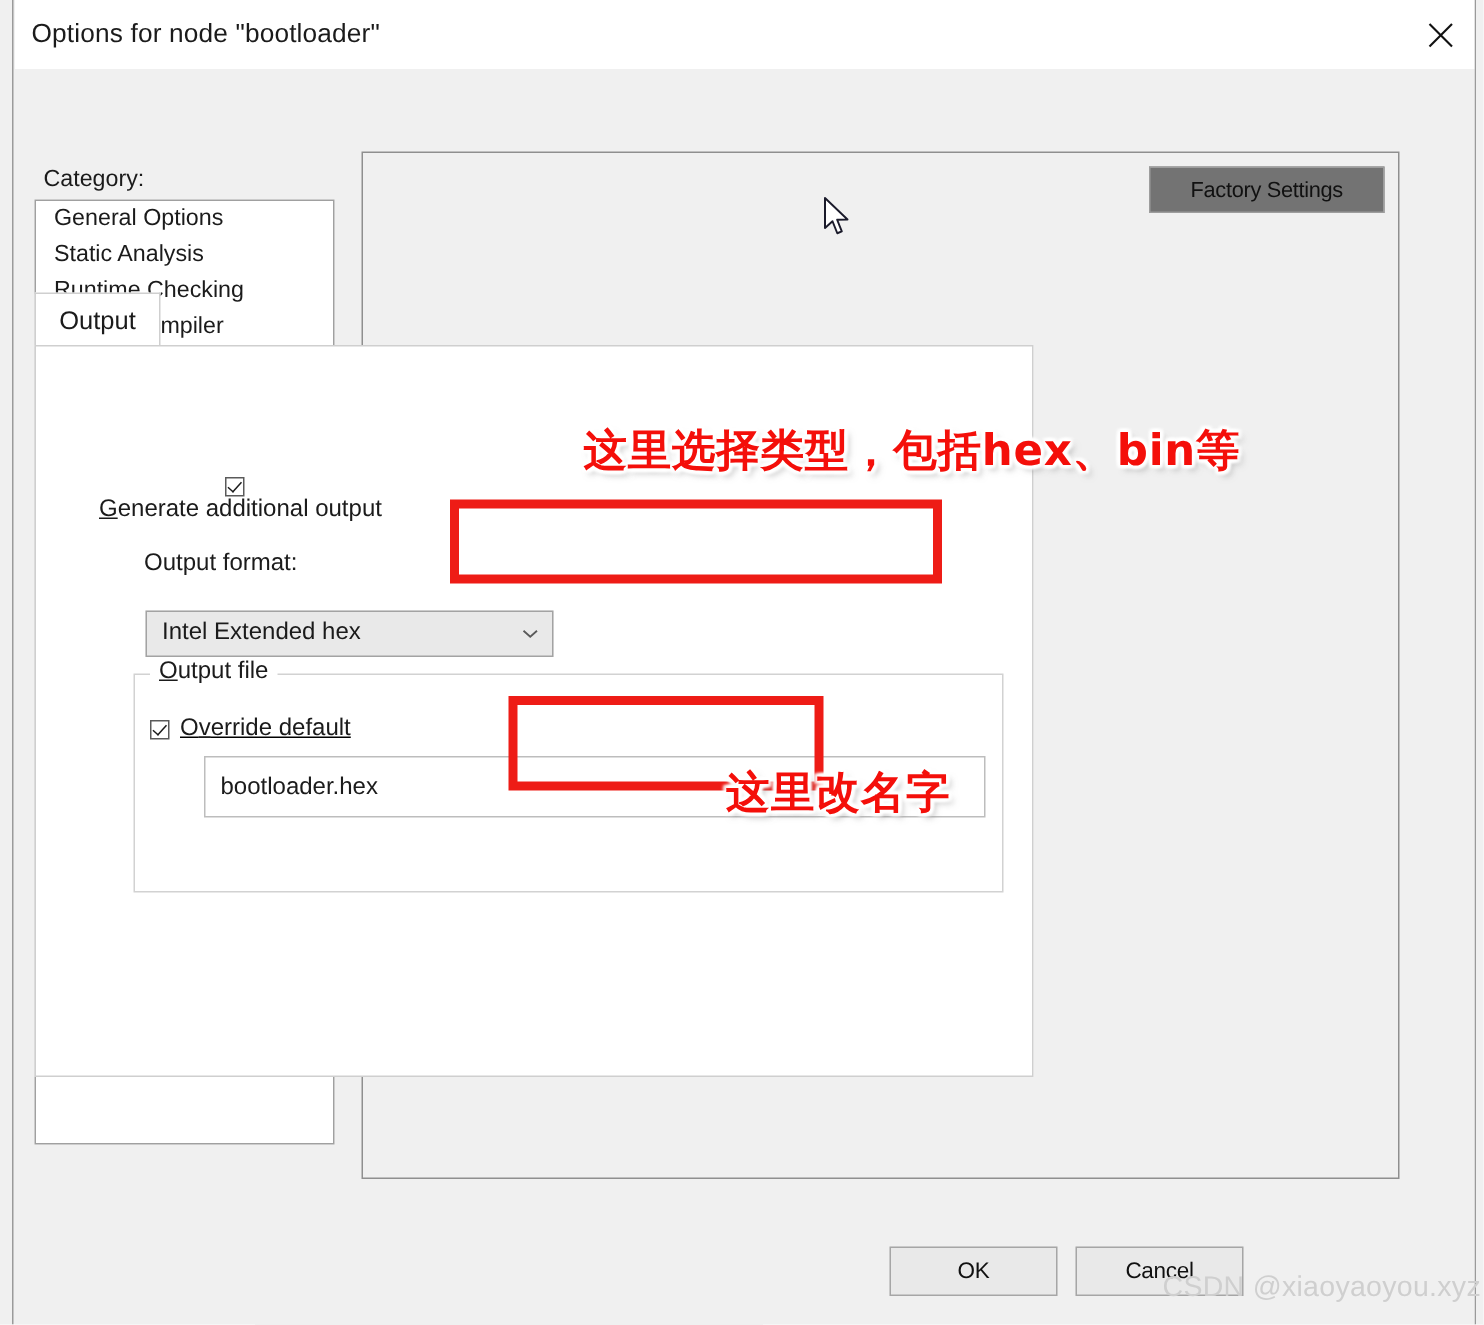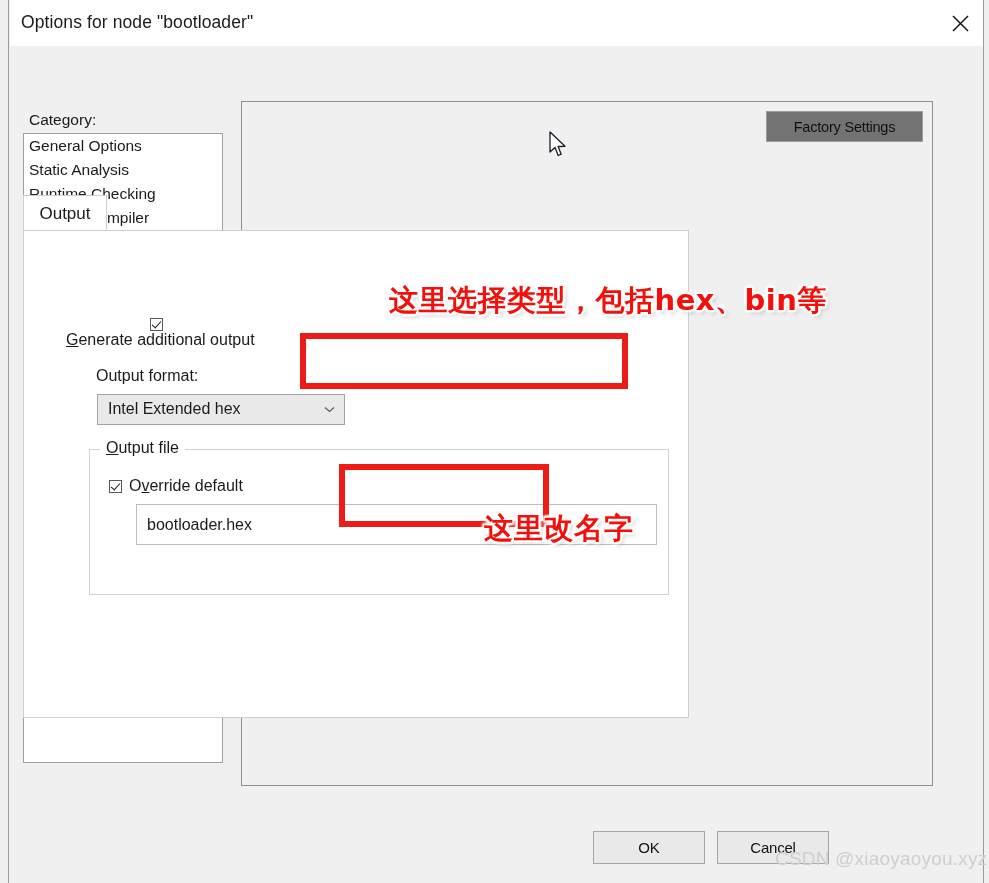--- a/index.html
+++ b/index.html
@@ -104,21 +104,21 @@
     background: #ffffff;
     border: 1px solid #a0a0a0;
     box-sizing: border-box;
     overflow: hidden;
   }
   .cat-item {
     height: 24px;
     line-height: 24px;
     font-size: 15.5px;
     color: #1b1b1b;
-    padding-left: 5px;
+    padding-left: 12px;
     white-space: nowrap;
     box-sizing: border-box;
     cursor: default;
   }
   .cat-item.indent1 { padding-left: 14px; }
   .cat-item.indent2 { padding-left: 22px; }
   .cat-item.selected {
     background: #0b7ad4;
     color: #ffffff;
     border: 1px solid #b45f12;
@@ -236,22 +236,22 @@
     left: 72px;
     top: 136px;
     font-size: 16px;
     color: #1b1b1b;
   }
 
   
   #format-combo {
     position: absolute;
     left: 73px;
-    top: 163px;
-    width: 248px;
+    top: 176px;
+    width: 272px;
     height: 31px;
     background: #e9e9e9;
     border: 1px solid #a3a3a3;
     box-sizing: border-box;
     cursor: default;
   }
   #format-combo-text {
     position: absolute;
     left: 10px;
     top: 5px;
@@ -279,21 +279,21 @@
   }
   #outfile-legend {
     position: absolute;
     left: 76px;
     top: 208px;
     background: #ffffff;
     padding: 0 6px;
     font-size: 16px;
     color: #1b1b1b;
   }
-  #override-row { left: 85px; top: 246px; }
+  #override-row { left: 76px; top: 246px; text-decoration: underline; }
 
   #filename-input {
     position: absolute;
     left: 112px;
     top: 273px;
     width: 521px;
     height: 41px;
     background: #ffffff;
     border: 1px solid #bdbdbd;
     box-sizing: border-box;

